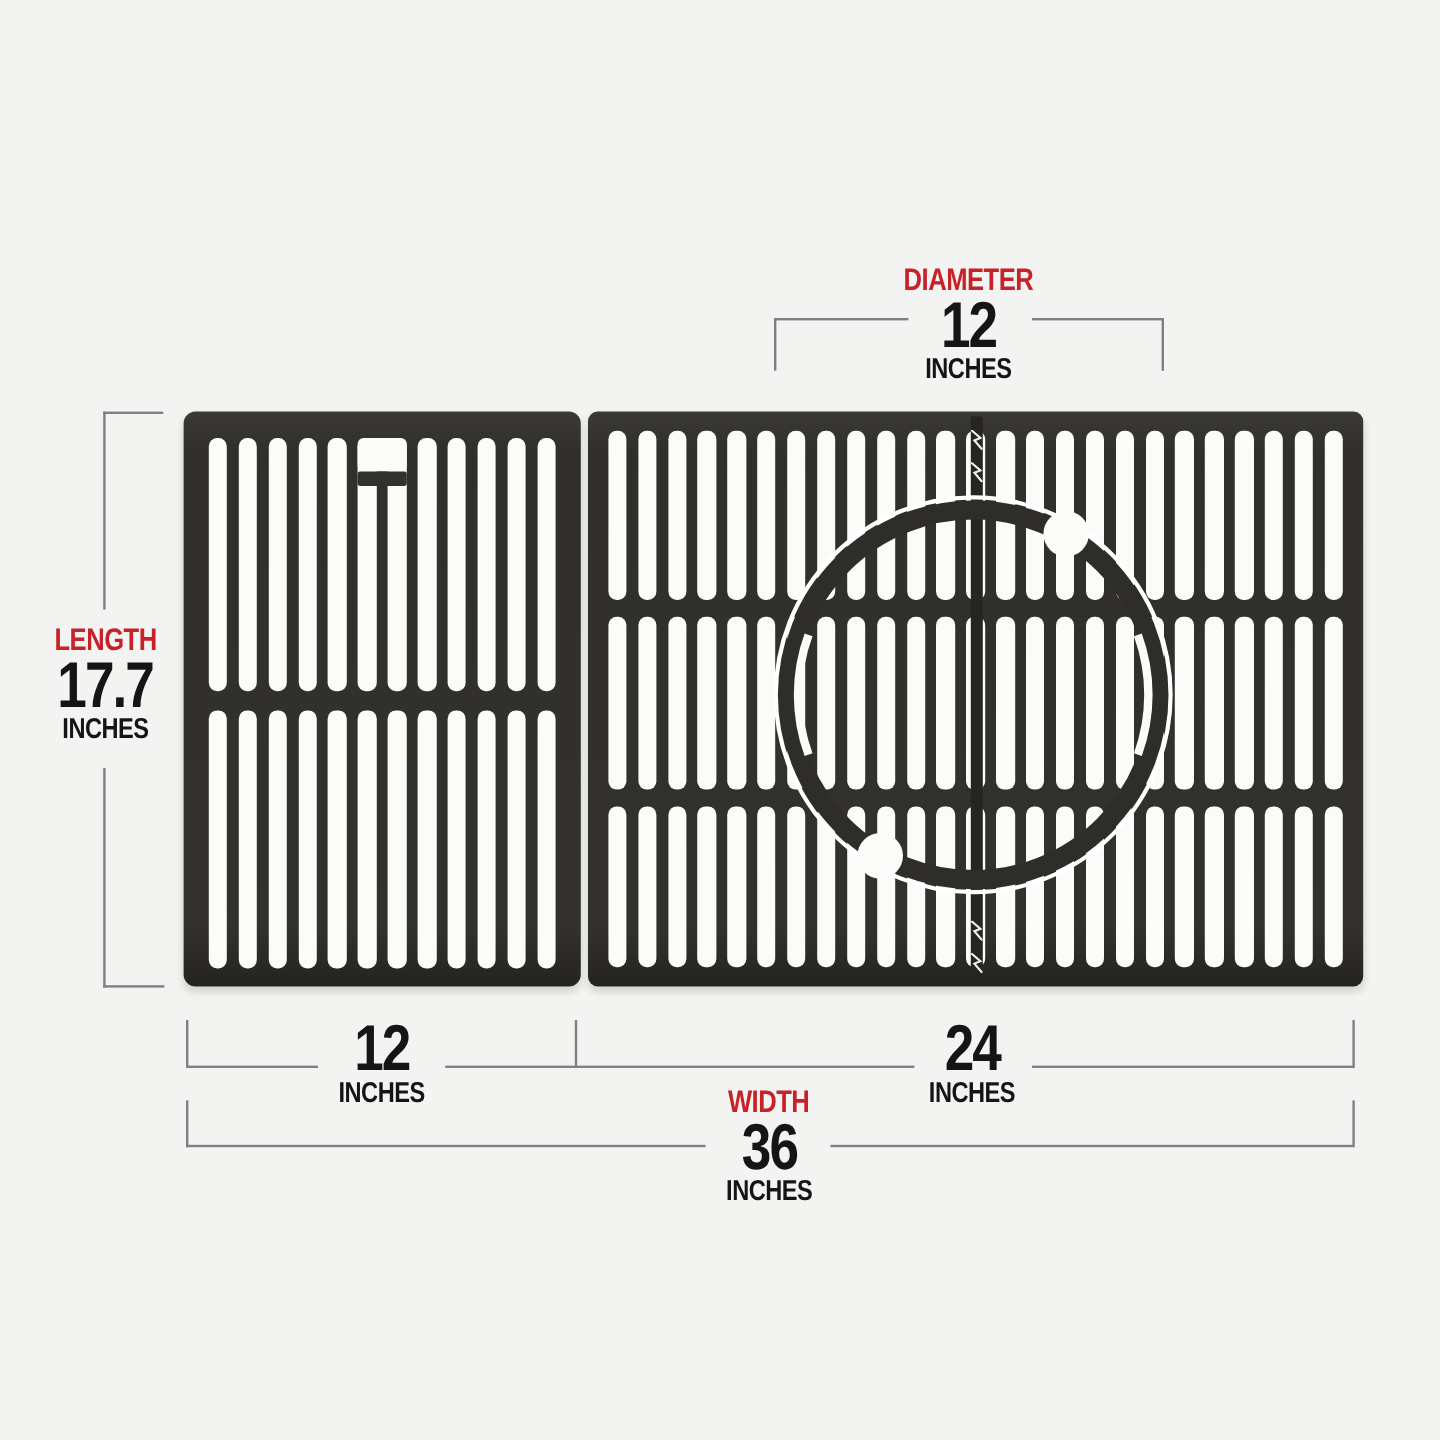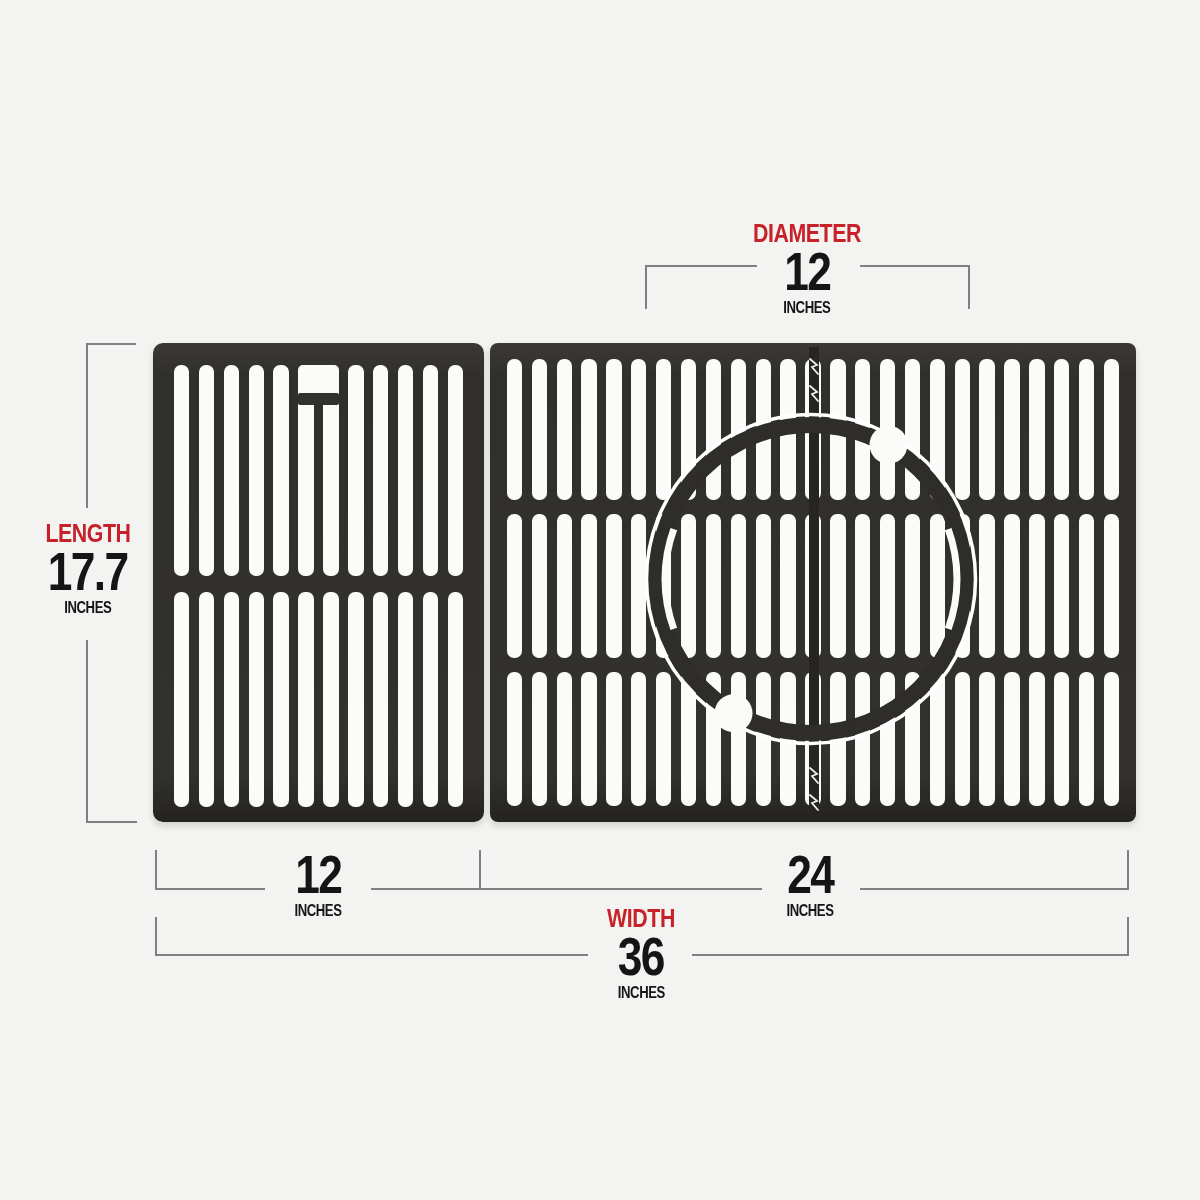--- a/index.html
+++ b/index.html
@@ -48,21 +48,21 @@
   .mname{
     color:var(--accent-red,#c7222a);font-weight:700;font-size:26px;line-height:26px;
     letter-spacing:-0.5px;
   }
   .mval{
     color:var(--ink,#151515);font-weight:700;font-size:54px;line-height:51px;
     letter-spacing:-2px;
     text-decoration:underline;
   }
   .munit{
-    color:var(--ink,#151515);font-weight:700;font-size:16px;line-height:21px;
+    color:var(--ink,#151515);font-weight:700;font-size:24px;line-height:21px;
     letter-spacing:-0.5px;
   }
 </style>
 </head>
 <body>
 
 <div id="canvas">
 
   <div id="left-grate" class="grate" style="left: 153px; top: 343px; width: 331px; height: 479px;">
       <div class="slot" style="left: 20.7px; top: 22px; height: 211px; width: 15.4px;"></div>

